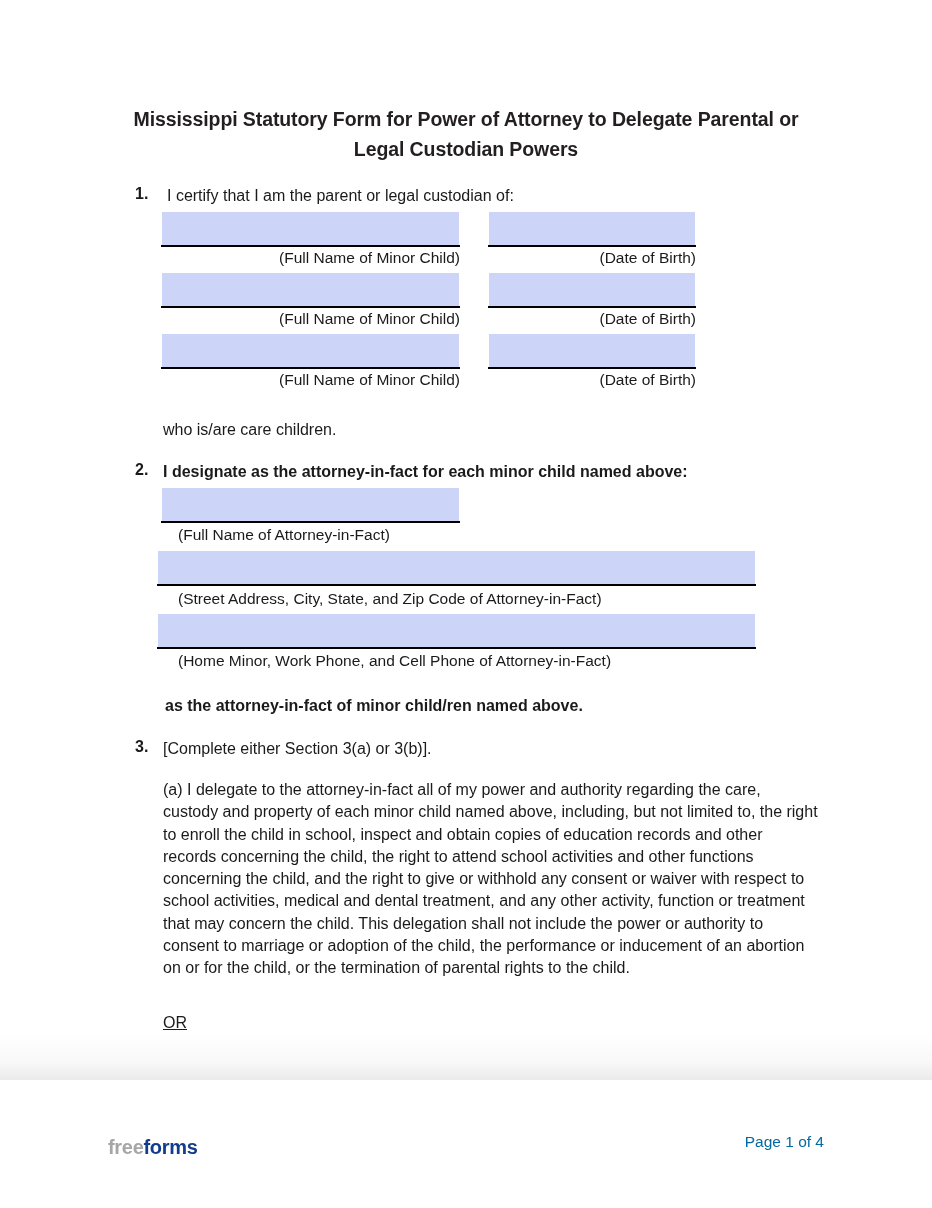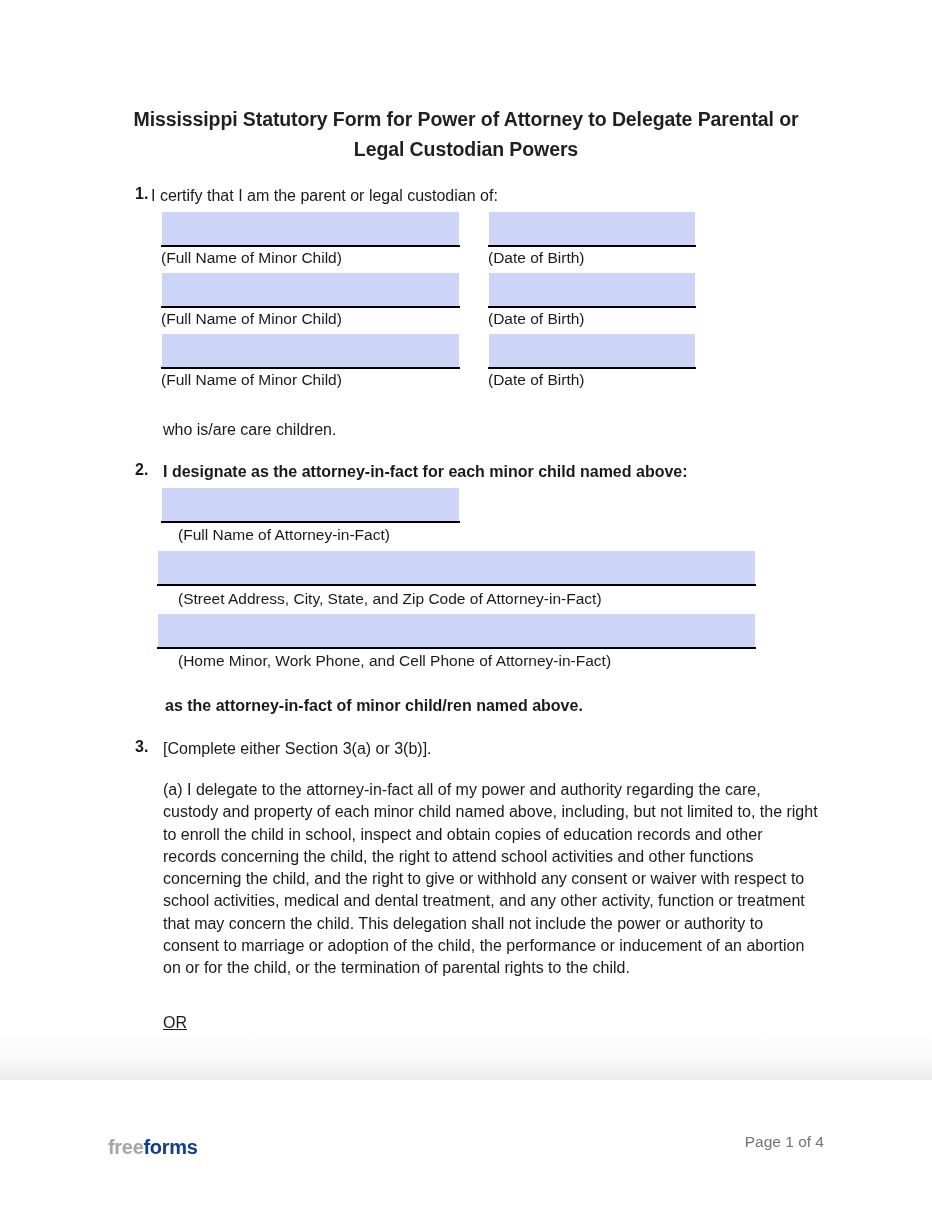--- a/index.html
+++ b/index.html
@@ -75,21 +75,21 @@
     height: 2px;
   }
   .caption {
     position: absolute;
     font-size: 15.5px;
     line-height: 18px;
     color: #1a1a1a;
     white-space: nowrap;
   }
   .caption.center {
-    text-align: left;
+    text-align: right;
   }
 
   .para {
     position: absolute;
     font-size: 16px;
     line-height: 22.3px;
     color: #1a1a1a;
     text-align: left;
   }
 
@@ -111,32 +111,32 @@
     color: #123d8f;
     font-weight: bold;
   }
   .page-num {
     position: absolute;
     left: 624px;
     top: 1133px;
     width: 200px;
     text-align: right;
     font-size: 15.5px;
-    color: #737373;
+    color: #0369a1;
   }
 </style>
 </head>
 <body>
 
 <div class="page">
 
   <div class="doc-title">Mississippi Statutory Form for Power of Attorney to Delegate Parental or Legal Custodian Powers</div>
 
   <div class="item-num" style="left:135px; top:185px;">1.</div>
-  <div class="item-text" style="left:151px; top:185px;">I certify that I am the parent or legal custodian of:</div>
+  <div class="item-text" style="left:167px; top:185px;">I certify that I am the parent or legal custodian of:</div>
 
   <div class="blank" style="left:162px; top:212px; width:297px; height:33px;"></div>
   <div class="rule" style="left:161px; top:245px; width:299px;"></div>
   <div class="caption center" style="left:161px; top:249px; width:299px;">(Full Name of Minor Child)</div>
 
   <div class="blank" style="left:489px; top:212px; width:206px; height:33px;"></div>
   <div class="rule" style="left:488px; top:245px; width:208px;"></div>
   <div class="caption center" style="left:488px; top:249px; width:208px;">(Date of Birth)</div>
 
   <div class="blank" style="left:162px; top:273px; width:297px; height:33px;"></div>

